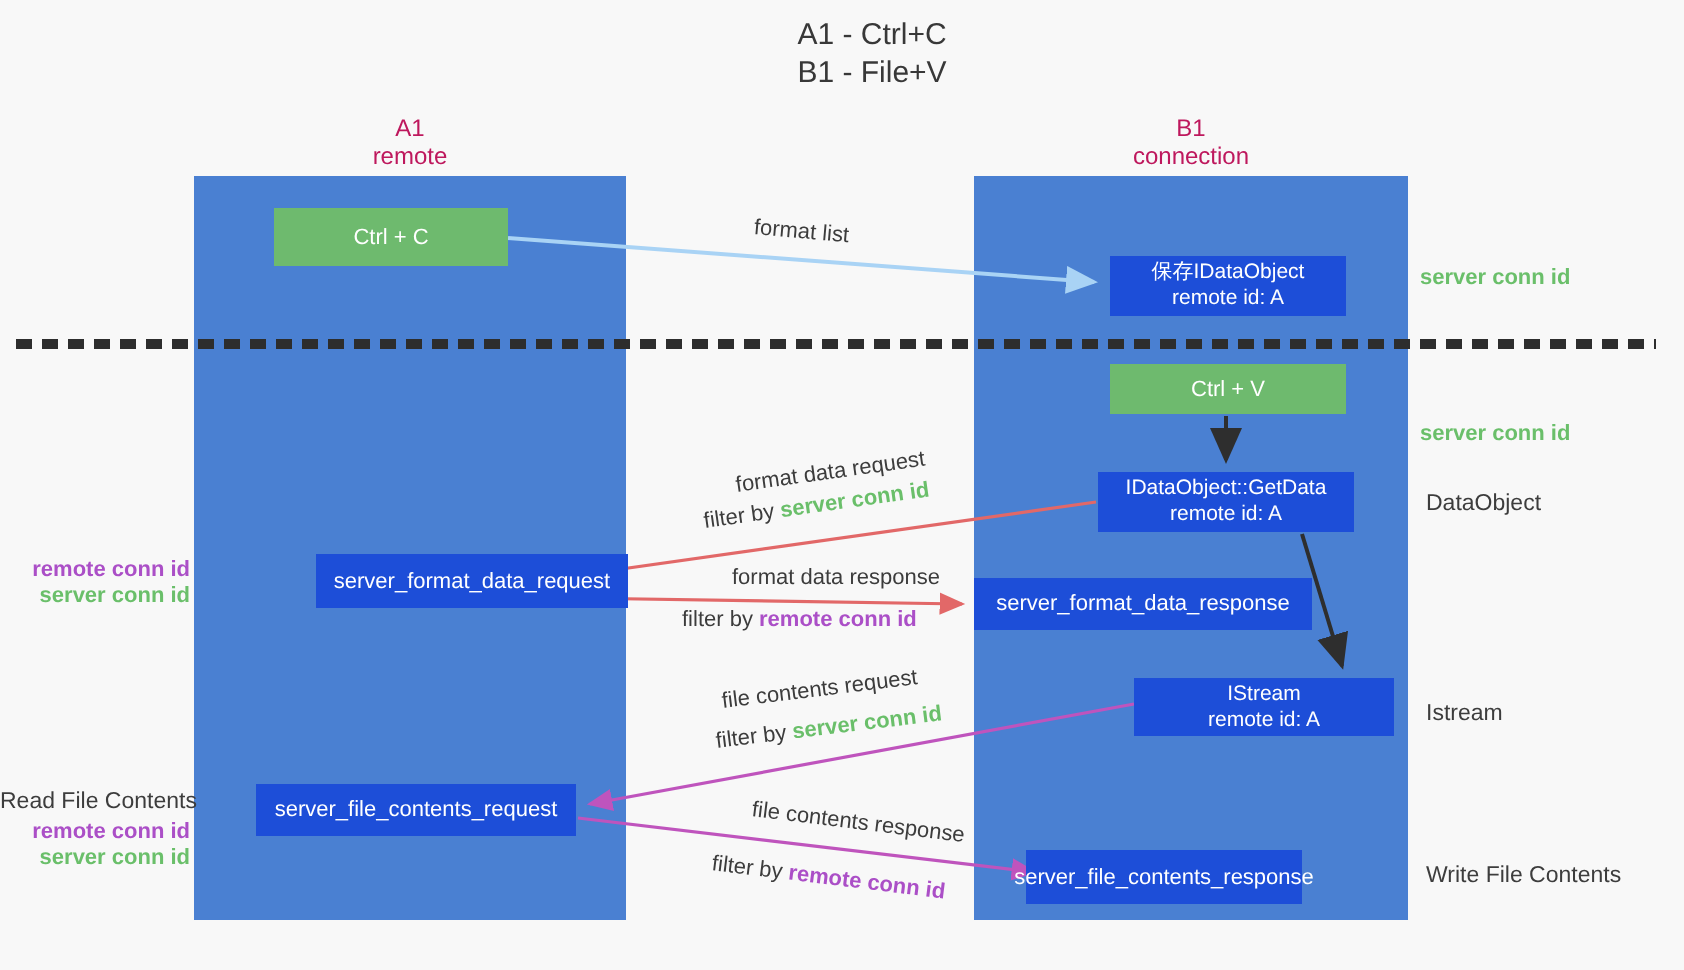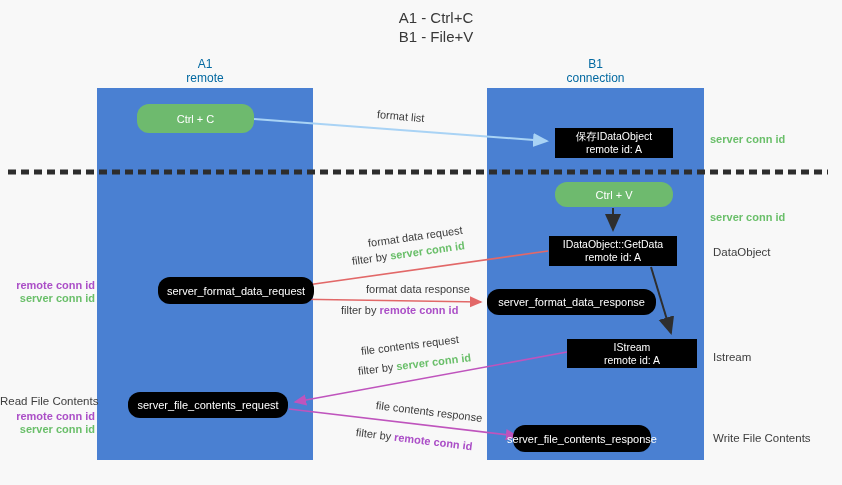--- a/index.html
+++ b/index.html
@@ -9,30 +9,30 @@
     font-family:"Liberation Sans","DejaVu Sans",sans-serif;
     color:#3d3d3d;
   }
   .abs{position:absolute;}
   .title{
     left:15px;top:8px;width:842px;text-align:center;
     font-size:15px;line-height:19px;color:#383838;
   }
   .col{background:#4a80d2;}
   .col-header{
-    top:57px;text-align:center;font-size:12px;line-height:14px;color:#0369a1;
+    top:57px;text-align:center;font-size:12px;line-height:14px;color:#be185d;
   }
   .node{
     display:flex;flex-direction:column;align-items:center;justify-content:center;
     color:#fff;text-align:center;z-index:3;
   }
-  .node.single{font-size:11px;border-radius:12px;}
+  .node.single{font-size:11px;}
   .node.double{font-size:10.5px;line-height:13px;}
   .green-box{background:#6eba6e;}
-  .orange-box{background:#000000;}
+  .orange-box{background:#1d4ed8;}
   .mid-label{
     font-size:11px;color:#3c3c3c;white-space:nowrap;z-index:4;
     transform-origin:left center;
   }
   .green-t{color:#6abf6a;font-weight:bold;}
   .purple-t{color:#ab4fc7;font-weight:bold;}
   .side-label{font-size:11.5px;color:#3d3d3d;white-space:nowrap;z-index:4;}
   .side-small{font-size:11px;font-weight:bold;white-space:nowrap;z-index:4;}
   .left-stack{text-align:right;width:95px;left:0;}
   svg.layer{position:absolute;left:0;top:0;z-index:2;}

